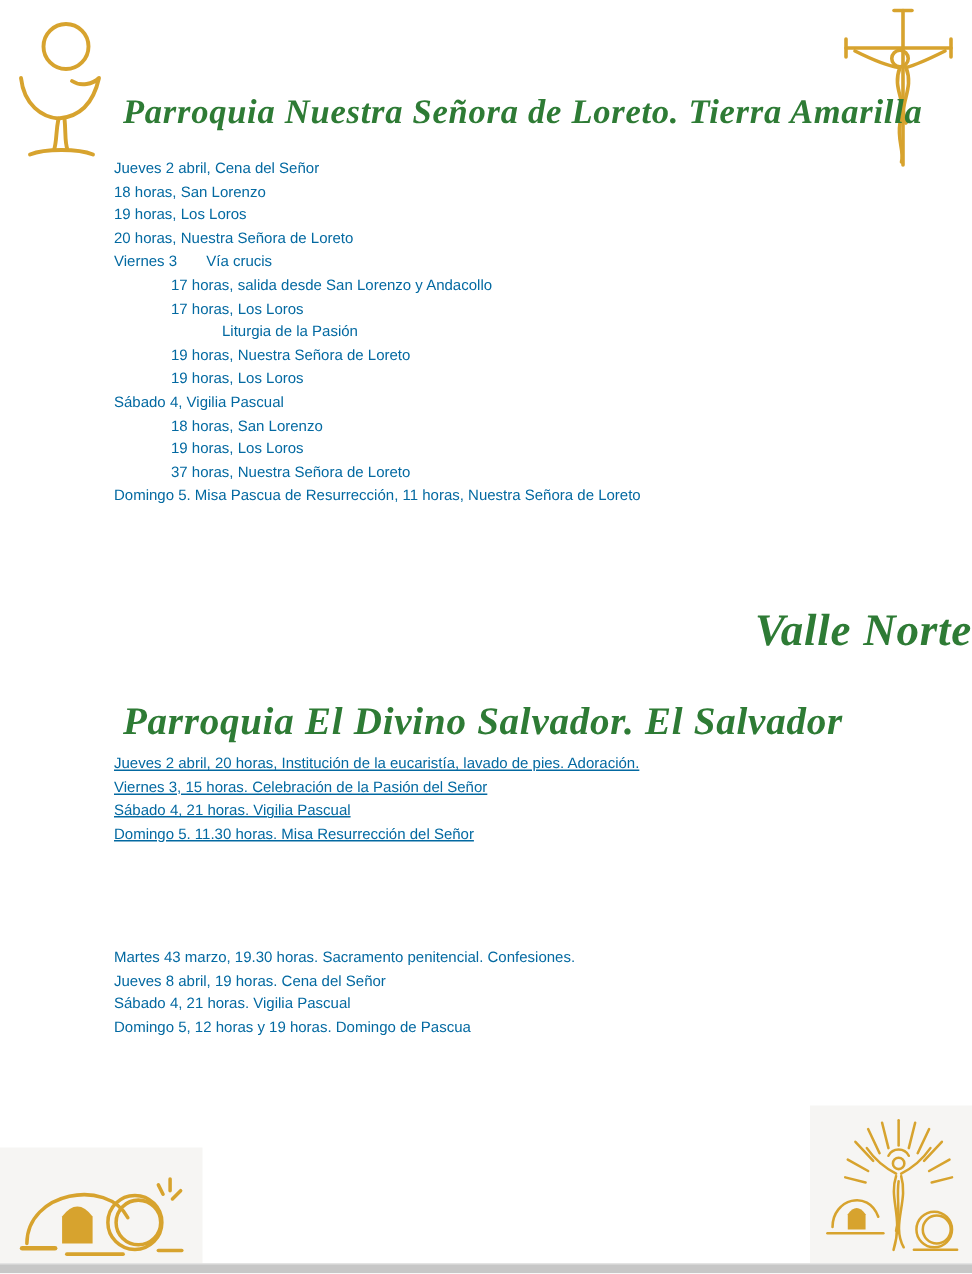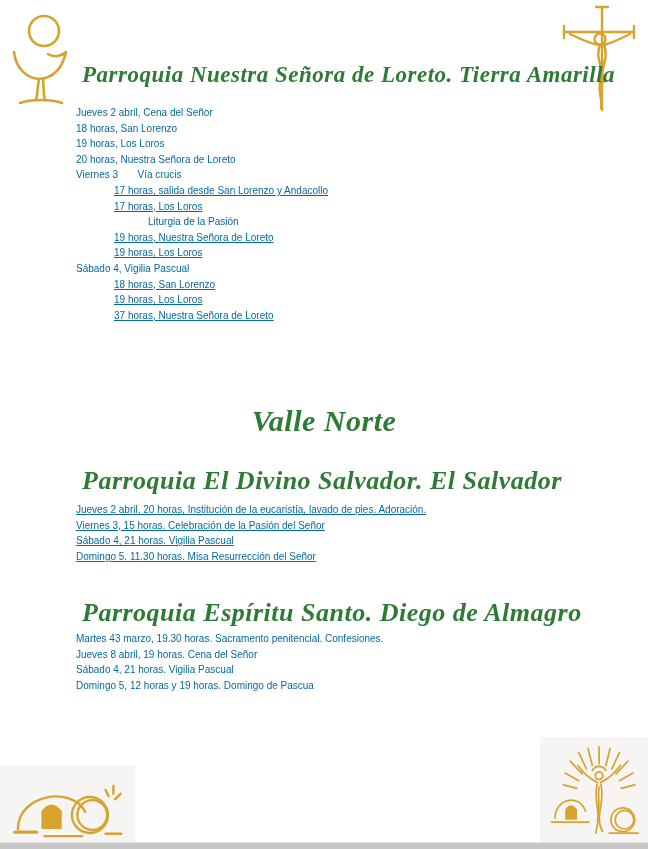--- a/index.html
+++ b/index.html
@@ -7,29 +7,29 @@
     position:relative; width:648px; height:849px; background:#ffffff;
     font-family:"Liberation Sans", sans-serif; overflow:hidden;
   }
   .script-heading {
     position:absolute;
     font-family:"Liberation Serif", serif;
     font-style:italic; font-weight:700;
     color:#2e7b35; letter-spacing:0.5px; white-space:nowrap;
   }
   .h1 { left:82px; top:62px;  font-size:23px; }
-  .h-region { left:0; top:404px; width:648px; text-align:center; font-size:30px; white-space:nowrap; }
+  .h-region { left:0; top:404px; width:648px; text-align:right; font-size:30px; white-space:nowrap; }
   .h2 { left:82px; top:466px; font-size:26px;text-align:center; }
   .h3 { left:82px; top:598px; font-size:26px; }
   .body-block { position:absolute; left:76px; color:#0369a1; font-size:10px; line-height:15.6px; }
   .b1 { top:105px; width:540px; }
   .b2 { top:502px; width:550px;text-decoration:underline; }
   .b3 { top:631px; width:550px; }
   .line { white-space:pre-wrap; }
-  .ind1 { padding-left:38px;text-decoration:underline; }
+  .ind1 { padding-left:38px; }
   .ind2 { padding-left:72px; }
   .icon { position:absolute; }
   .icon svg { display:block; }
   .icon-tl { left:8px;  top:10px; }
   .icon-tr { left:558px; top:4px; }
   .card {
     position:absolute; background:#f6f5f3;
     display:flex; align-items:center; justify-content:center;
   }
   .card-bl { left:0px;   top:765px; width:135px; height:78px; }
@@ -84,34 +84,34 @@
     <div class="line">Viernes 3       Vía crucis</div>
     <div class="line ind1">17 horas, salida desde San Lorenzo y Andacollo</div>
     <div class="line ind1">17 horas, Los Loros</div>
     <div class="line ind2">Liturgia de la Pasión</div>
     <div class="line ind1">19 horas, Nuestra Señora de Loreto</div>
     <div class="line ind1">19 horas, Los Loros</div>
     <div class="line">Sábado 4, Vigilia Pascual</div>
     <div class="line ind1">18 horas, San Lorenzo</div>
     <div class="line ind1">19 horas, Los Loros</div>
     <div class="line ind1">37 horas, Nuestra Señora de Loreto</div>
+    <div class="line">Domingo 5. Misa Pascua de Resurrección, 11 horas, Nuestra Señora de Loreto</div>
   </div>
 
   <div class="script-heading h-region">Valle Norte</div>
 
   <div class="script-heading h2">Parroquia El Divino Salvador. El Salvador</div>
 
   <div class="body-block b2">
     <div class="line">Jueves 2 abril, 20 horas, Institución de la eucaristía, lavado de pies. Adoración.</div>
     <div class="line">Viernes 3, 15 horas. Celebración de la Pasión del Señor</div>
     <div class="line">Sábado 4, 21 horas. Vigilia Pascual</div>
     <div class="line">Domingo 5. 11.30 horas. Misa Resurrección del Señor</div>
   </div>
 
-  <div class="script-heading h3">Parroquia Espíritu Santo. Diego de Almagro</div>
 
   <div class="body-block b3">
     <div class="line">Martes 43 marzo, 19.30 horas. Sacramento penitencial. Confesiones.</div>
     <div class="line">Jueves 8 abril, 19 horas. Cena del Señor</div>
     <div class="line">Sábado 4, 21 horas. Vigilia Pascual</div>
     <div class="line">Domingo 5, 12 horas y 19 horas. Domingo de Pascua</div>
   </div>
 
   <div class="card card-bl">
     <div class="icon">

